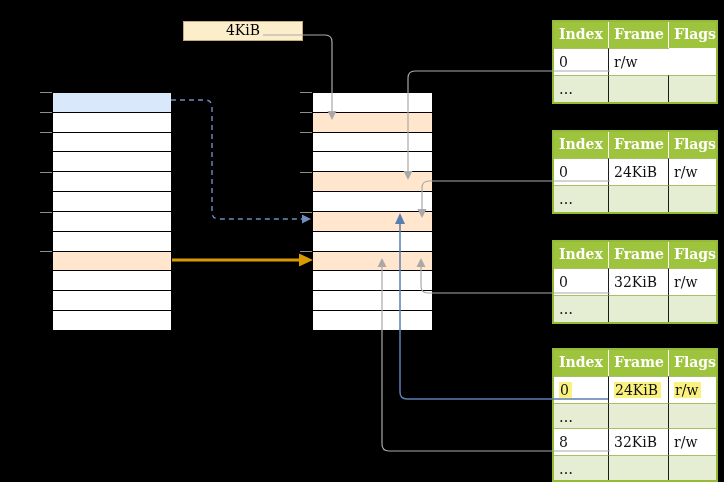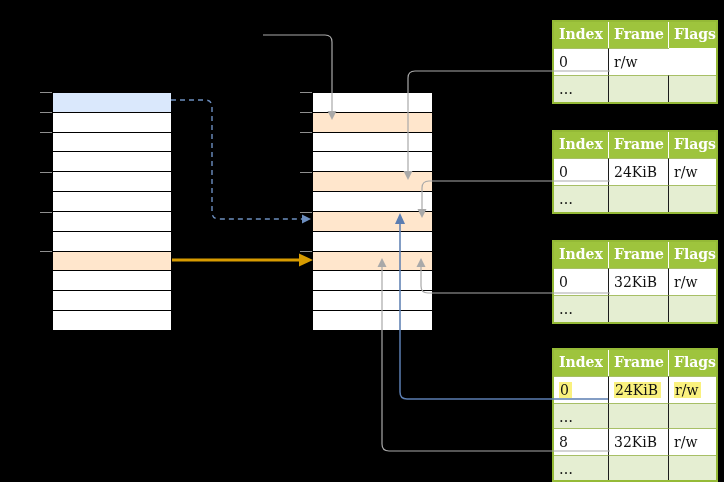--- a/index.html
+++ b/index.html
@@ -53,20 +53,21 @@
   .mark { background:var(--highlight-yellow); padding:0 3px 0 1px; }
 
   
   #overlay { position:absolute; left:0; top:0; z-index:10; pointer-events:none; }
 </style>
 </head>
 <body>
 
 <div id="stage" style="--green-header: #9EC43D; --green-border: #95BA37; --alt-row-green: #E5EED2; --highlight-yellow: #FAF17E; --virtual-page-blue: #DAE8FC; --frame-orange: #FFE6CC; --arrow-orange: #D79B00; --arrow-blue: #6C8EBF; --arrow-blue-dark: #5B7DB1; --arrow-gray: #A9A9A9; --box-cream-fill: #FCEECB; --box-cream-border: #C2AC78;">
 
+  <div class="psbox">4KiB</div>
 
   <div class="memcol" id="vcol" style="left:52px; top:92px; width:120px; height:239px;">
       <div class="memrow blue"></div>
       <div class="memrow"></div>
       <div class="memrow"></div>
       <div class="memrow"></div>
       <div class="memrow"></div>
       <div class="memrow"></div>
       <div class="memrow"></div>
       <div class="memrow"></div>

